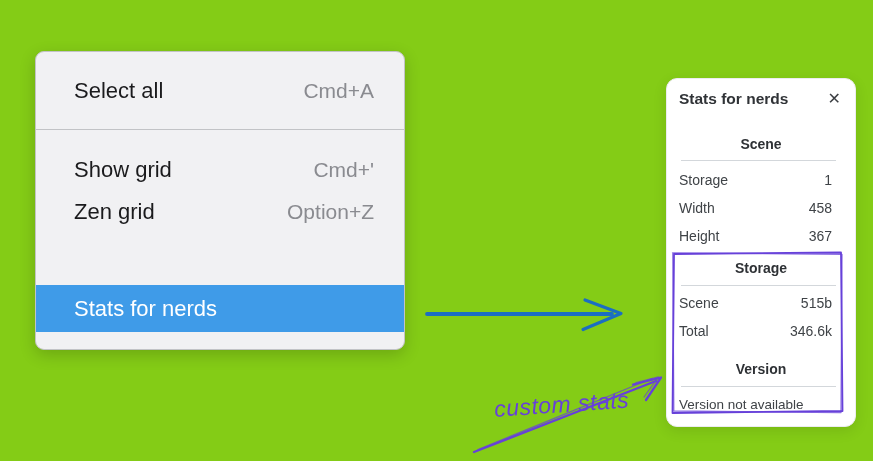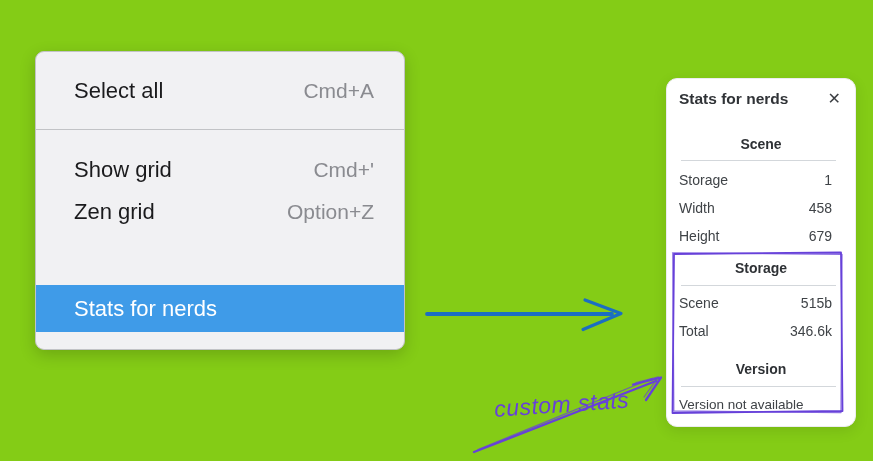--- a/index.html
+++ b/index.html
@@ -87,21 +87,21 @@
       <div class="stat-row">
         <span class="stat-label">Storage</span>
         <span class="stat-value">1</span>
       </div>
       <div class="stat-row">
         <span class="stat-label">Width</span>
         <span class="stat-value">458</span>
       </div>
       <div class="stat-row">
         <span class="stat-label">Height</span>
-        <span class="stat-value">679</span>
+        <span class="stat-value">367</span>
       </div>
     </div>
 
     <div class="sec-header storage">Storage</div>
     <div class="sec-divider"></div>
     <div class="stat-rows storage">
       <div class="stat-row">
         <span class="stat-label">Scene</span>
         <span class="stat-value">515b</span>
       </div>

